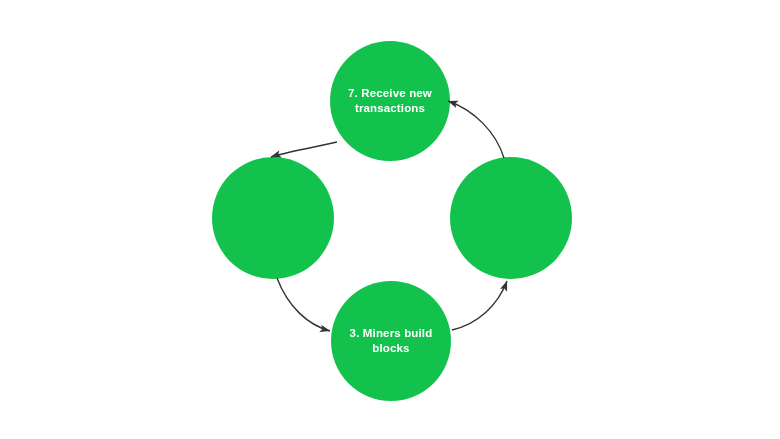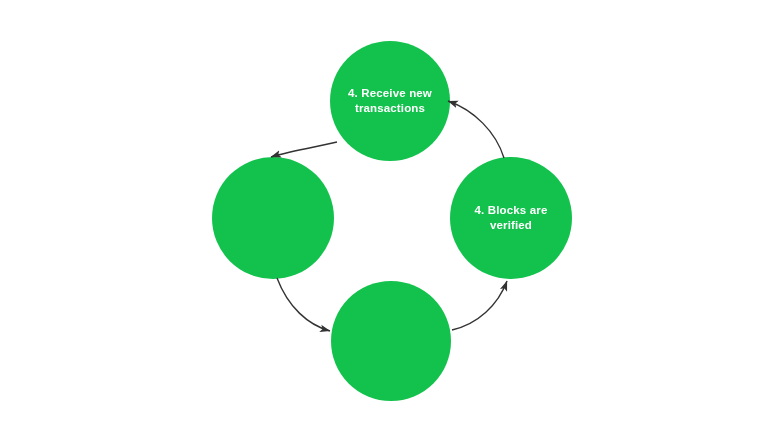--- a/index.html
+++ b/index.html
@@ -64,21 +64,21 @@
 
     <path d="M 337,142 C 312,148 286,152 271,157" fill="none" stroke="#333333" stroke-width="1.4" marker-end="url(#arrowhead)" transform="translate(0,0)"></path>
 
     <path d="M 277,278 C 288,307 308,325 330,331" fill="none" stroke="#333333" stroke-width="1.4" marker-end="url(#arrowhead)"></path>
 
     <path d="M 452,330 C 478,324 498,305 507,281" fill="none" stroke="#333333" stroke-width="1.4" marker-end="url(#arrowhead)"></path>
 
     <path d="M 504,158 C 496,132 474,110 448,101" fill="none" stroke="#333333" stroke-width="1.4" marker-end="url(#arrowhead)"></path>
   </svg>
 
-  <div class="node-label node-1-label" style="left: 390px; top: 101px; color: rgb(255, 255, 255);">4. Receive new
+  <div class="node-label node-1-label" style="left: 390px; top: 101px; color: rgb(255, 255, 255);">7. Receive new
 transactions</div>
 
 
+  <div class="node-label node-3-label" style="left: 391px; top: 341px; color: rgb(255, 255, 255);">3. Miners build
+blocks</div>
 
-  <div class="node-label node-4-label" style="left: 511px; top: 218px; color: rgb(255, 255, 255);">4. Blocks are
-verified</div>
 
 </div>
 
 </body></html>

